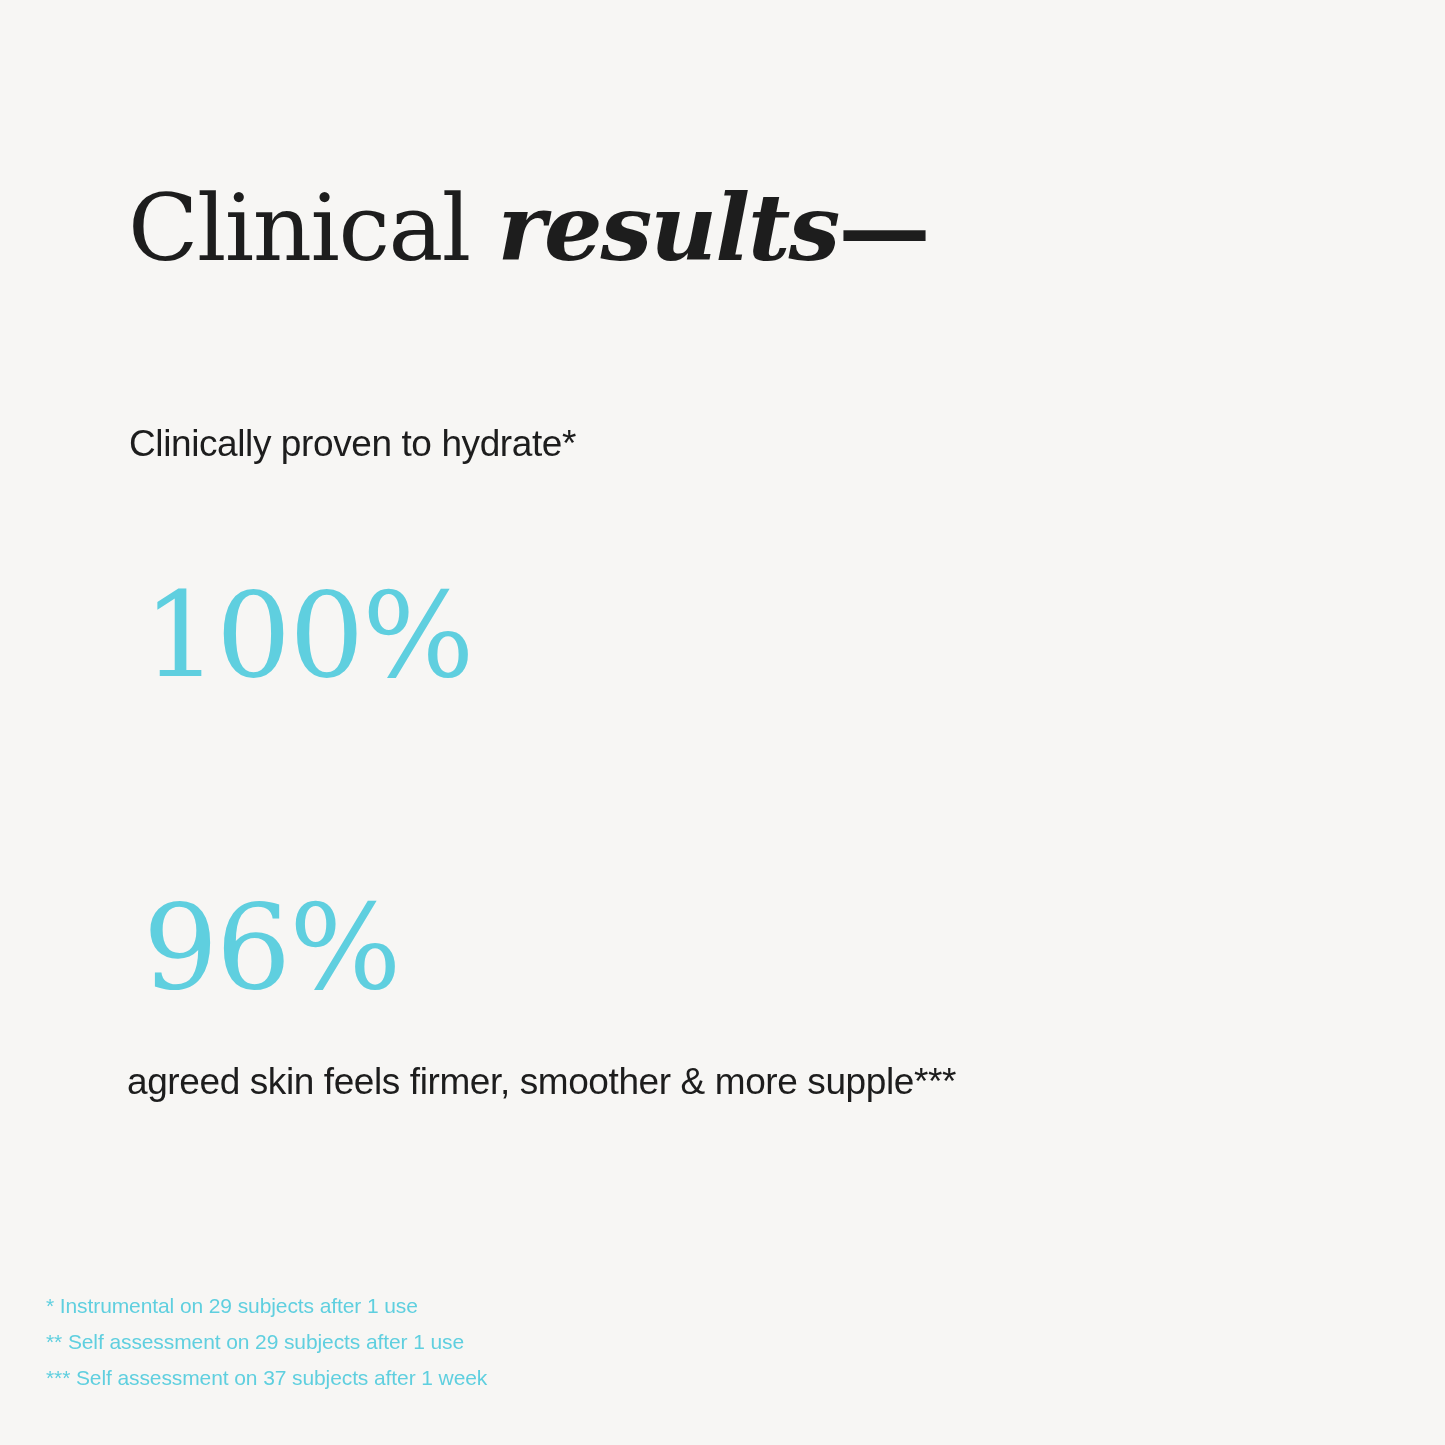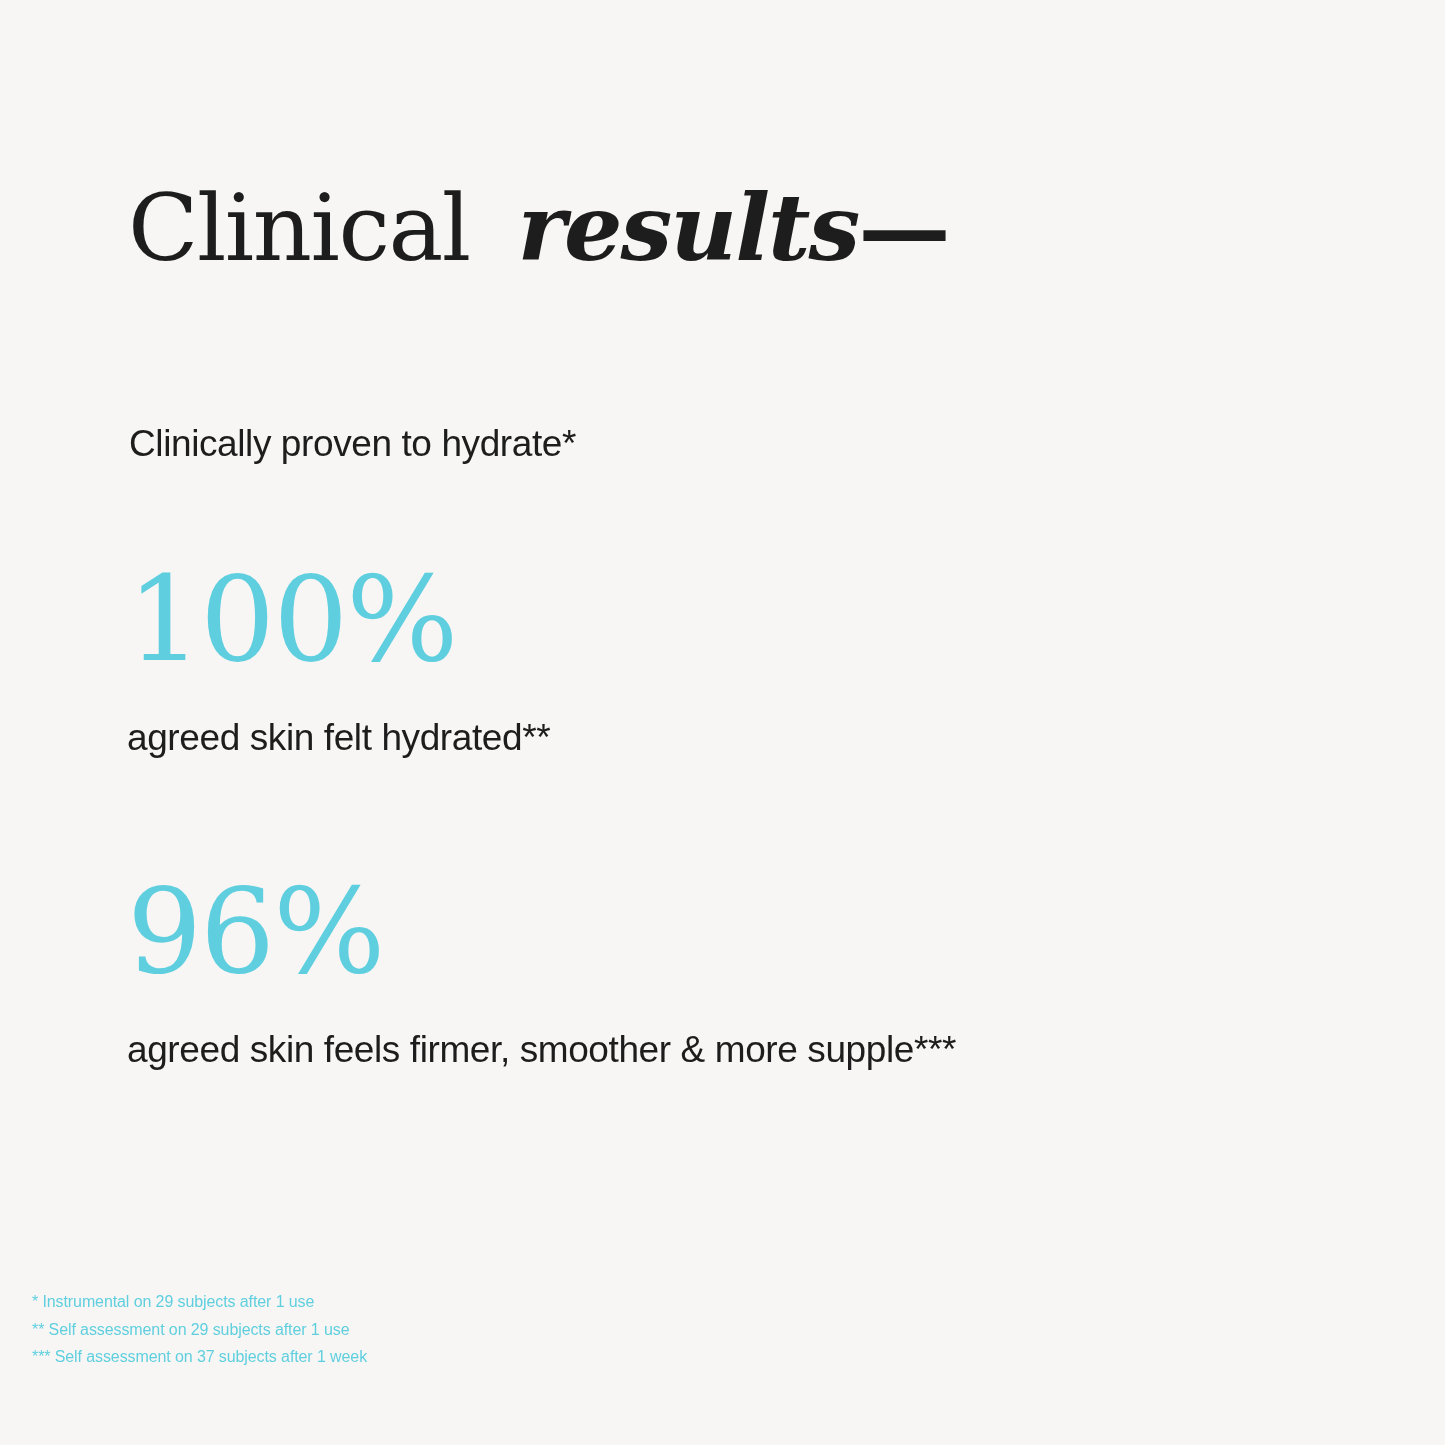--- a/index.html
+++ b/index.html
@@ -32,21 +32,20 @@
     letter-spacing: -1.5px;
     white-space: nowrap;
   }
   .headline .hl-regular {
     font-weight: 400;
   }
   .headline .hl-italic {
     font-style: italic;
     font-weight: 600;
     letter-spacing: -2px;
-    margin-left: 20px;
   }
   .headline .hl-dash {
     font-weight: 600;
     letter-spacing: -3px;
   }
 
   
   .intro {
     position: absolute;
     left: 129px;
@@ -65,39 +64,39 @@
   .stat-1 { top: 560px; }
   .stat-2 { top: 872px; }
 
   .stat-value {
     font-family: "DejaVu Serif", "Liberation Serif", serif;
     font-size: 118px;
     line-height: 1;
     color: #5fcfdf;
     font-weight: 400;
     letter-spacing: -2px;
-    margin: 0;
+    margin: 16px;
   }
   .stat-caption {
     margin: 0;
     padding-top: 36px;
     font-size: 37px;
     line-height: 1.3;
     color: #1d1d1d;
     letter-spacing: -0.4px;
     white-space: nowrap;
   }
 
   
   .footnotes {
     position: absolute;
-    left: 32px;
+    left: 46px;
     top: 1288px;
     color: #5fcfdf;
-    font-size: 16px;
+    font-size: 21px;
     line-height: 1.72;
     letter-spacing: -0.1px;
   }
   .footnote {
     margin: 0;
     white-space: nowrap;
   }
 </style>
 </head>
 <body>
@@ -105,21 +104,20 @@
 <div class="page">
 
   <h1 class="headline">
     <span class="hl-regular">Clinical </span><span class="hl-italic">results</span><span class="hl-dash">—</span>
   </h1>
 
   <p class="intro">Clinically proven to hydrate*</p>
 
   <div class="stat stat-1">
     <p class="stat-value">100%</p>
-    <p class="stat-caption">agreed skin felt hydrated**</p>
   </div>
 
   <div class="stat stat-2">
     <p class="stat-value">96%</p>
     <p class="stat-caption">agreed skin feels firmer, smoother &amp; more supple***</p>
   </div>
 
   <div class="footnotes">
     <p class="footnote">* Instrumental on 29 subjects after 1 use</p>
     <p class="footnote">** Self assessment on 29 subjects after 1 use</p>

